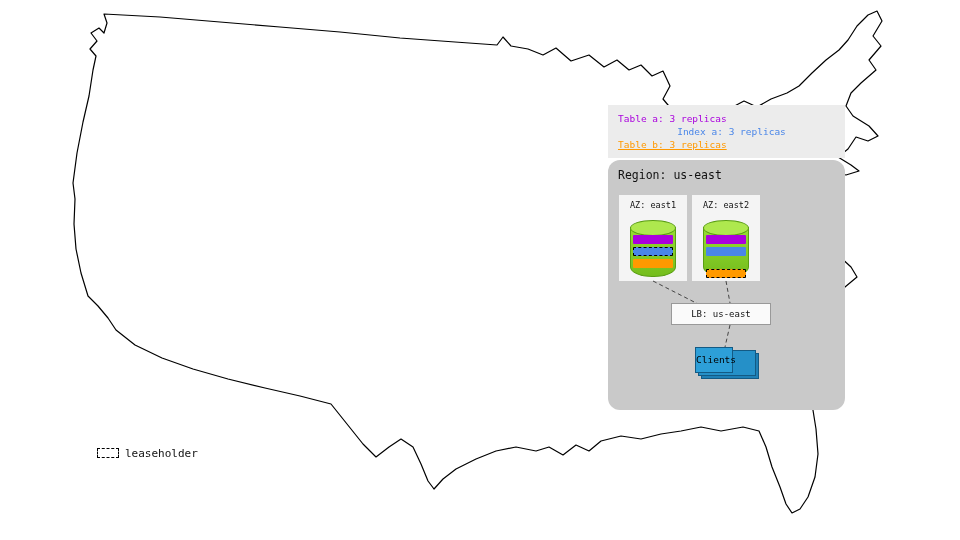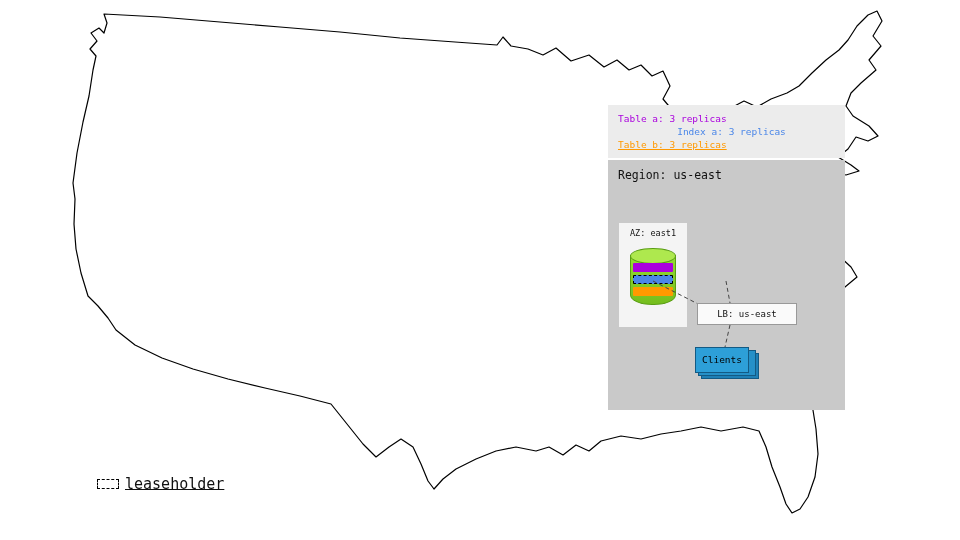--- a/index.html
+++ b/index.html
@@ -7,25 +7,25 @@
          font-family:"DejaVu Sans Mono","Liberation Mono",monospace;}
   .map-svg{position:absolute;left:0;top:0;}
 
   
   .legend-panel{position:absolute;left:608px;top:105px;width:237px;height:53px;
                 background:#ececec;box-sizing:border-box;padding:7px 0 0 10px;}
   .legend-line{font-size:9.5px;line-height:13px;white-space:pre;}
 
   
   .region-panel{position:absolute;left:608px;top:160px;width:237px;height:250px;
-                background:#c9c9c9;}
+                background:#c9c9c9;border-radius:12px;}
   .region-title{position:absolute;left:10px;top:8px;font-size:11.5px;color:#111;}
 
   .az-row{position:absolute;left:11px;top:35px;display:flex;gap:5px;}
-  .az{width:68px;height:104px;background:#f4f4f4;position:relative;margin-top:28px;}
+  .az{width:68px;height:86px;background:#f4f4f4;position:relative;}
   .az.down{background:#e06666;}
   .az-label{text-align:center;font-size:8.5px;padding-top:5px;color:#111;}
 
   .cyl{position:relative;width:46px;height:64px;margin:10px auto 0;}
   .cyl-body{position:absolute;top:7px;left:0;width:44px;height:49px;
             background:linear-gradient(#97dd33,#74bd1d);
             border:1px solid #5a9e14;border-top:none;
             border-radius:0 0 22px 22px / 0 0 10px 10px;}
   .cyl-top{position:absolute;top:0;left:0;width:44px;height:14px;border-radius:50%;
            background:#aee84e;border:1px solid #5a9e14;}
@@ -35,34 +35,34 @@
   .bar{position:absolute;left:3px;width:40px;height:9px;box-sizing:border-box;
        border:1.5px solid rgba(0,0,0,0);border-radius:1px;}
   .bar[data-series="table_a"]{top:15px;}
   .bar[data-series="index_a"]{top:27px;}
   .bar[data-series="table_b"]{top:39px;}
   .az[data-az-index="1"] .bar[data-series="table_b"]{top:49px;}
   .bar.lease{border:1.5px dashed #000;}
 
   .connectors{position:absolute;left:0;top:0;pointer-events:none;}
 
-  .lb-box{position:absolute;left:89px;top:143px;width:100px;height:22px;
+  .lb-box{position:absolute;left:63px;top:143px;width:100px;height:22px;
           background:#fafafa;border:1px solid #999;box-sizing:border-box;
           font-size:9px;text-align:center;line-height:20px;color:#111;}
 
   .clients{position:absolute;left:87px;top:187px;width:70px;height:38px;}
   .client-layer{position:absolute;width:58px;height:26px;background:#1e7fb5;border:1px solid #135a84;box-sizing:border-box;}
   .client-layer.l2{left:6px;top:6px;}
   .client-layer.l1{left:3px;top:3px;background:#2590c8;}
-  .client-front{position:absolute;left:0;top:0;width:54px;height:26px;
+  .client-front{position:absolute;left:0;top:0;width:38px;height:26px;
                 background:#2d9fd8;border:1px solid #135a84;box-sizing:border-box;
                 font-size:9.5px;text-align:center;line-height:24px;color:#000;}
 
   
-  .lease-legend{position:absolute;left:97px;top:474px;font-size:15px;color:#111;text-decoration:underline;}
+  .lease-legend{position:absolute;left:97px;top:446px;font-size:11px;color:#111;}
   .lease-swatch{display:inline-block;width:20px;height:8px;background:#fff;
                 border:1.5px dashed #000;vertical-align:middle;margin-right:6px;}
   .lease-label{vertical-align:middle;}
 </style>
 </head>
 <body>
 
 <div class="stage">
 
   <svg class="map-svg" width="960" height="540" viewBox="0 0 960 540">
@@ -117,20 +117,30 @@
         <div class="az-label">AZ: east1</div>
         <div class="cyl">
           <div class="cyl-body"></div>
           <div class="cyl-top"></div>
           <div class="bar" data-series="table_a" style="background: rgb(170, 0, 221);"></div>
           <div class="bar lease" data-series="index_a" style="background: rgb(74, 134, 232);"></div>
           <div class="bar" data-series="table_b" style="background: rgb(255, 153, 0);"></div>
         </div>
       </div>
 
+      <div class="az" data-az-index="1">
+        <div class="az-label">AZ: east2</div>
+        <div class="cyl">
+          <div class="cyl-body"></div>
+          <div class="cyl-top"></div>
+          <div class="bar" data-series="table_a" style="background: rgb(170, 0, 221);"></div>
+          <div class="bar" data-series="index_a" style="background: rgb(74, 134, 232);"></div>
+          <div class="bar lease" data-series="table_b" style="background: rgb(255, 153, 0);"></div>
+        </div>
+      </div>
 
 
     </div>
 
     <svg class="connectors" width="237" height="250" viewBox="0 0 237 250">
       <path d="M45 121 L96 147" stroke="#444" stroke-width="1" stroke-dasharray="4 3" fill="none"></path>
       <path d="M118 121 L122 143" stroke="#444" stroke-width="1" stroke-dasharray="4 3" fill="none"></path>
       <path d="M122 165 L117 187" stroke="#444" stroke-width="1" stroke-dasharray="4 3" fill="none"></path>
     </svg>
 

